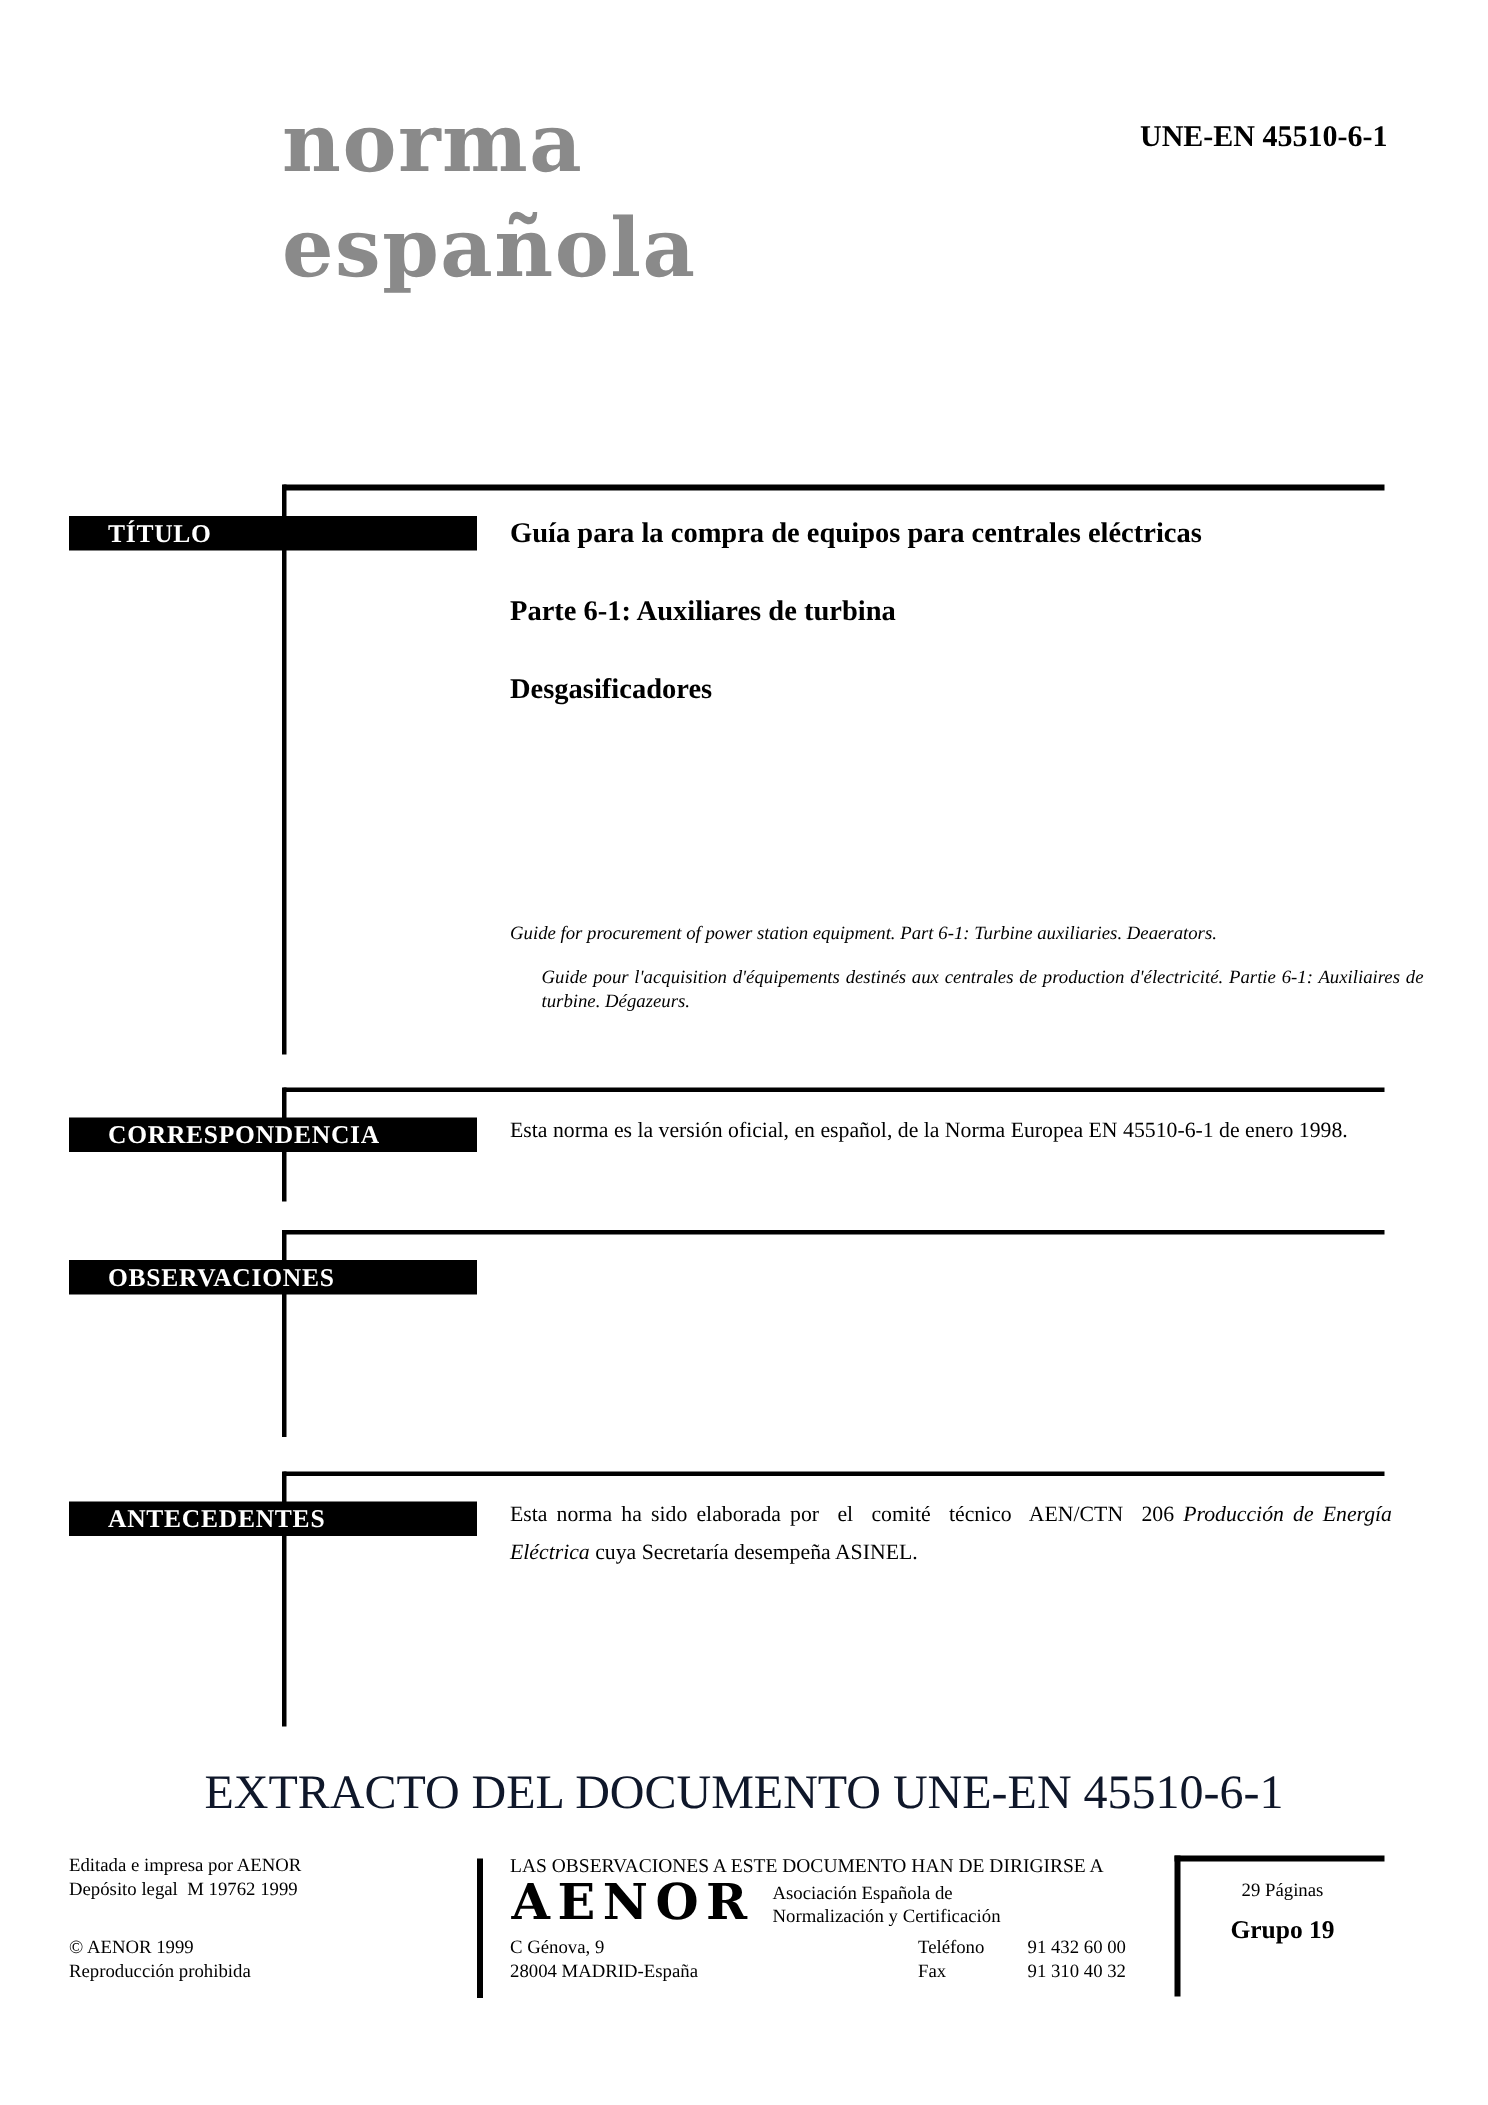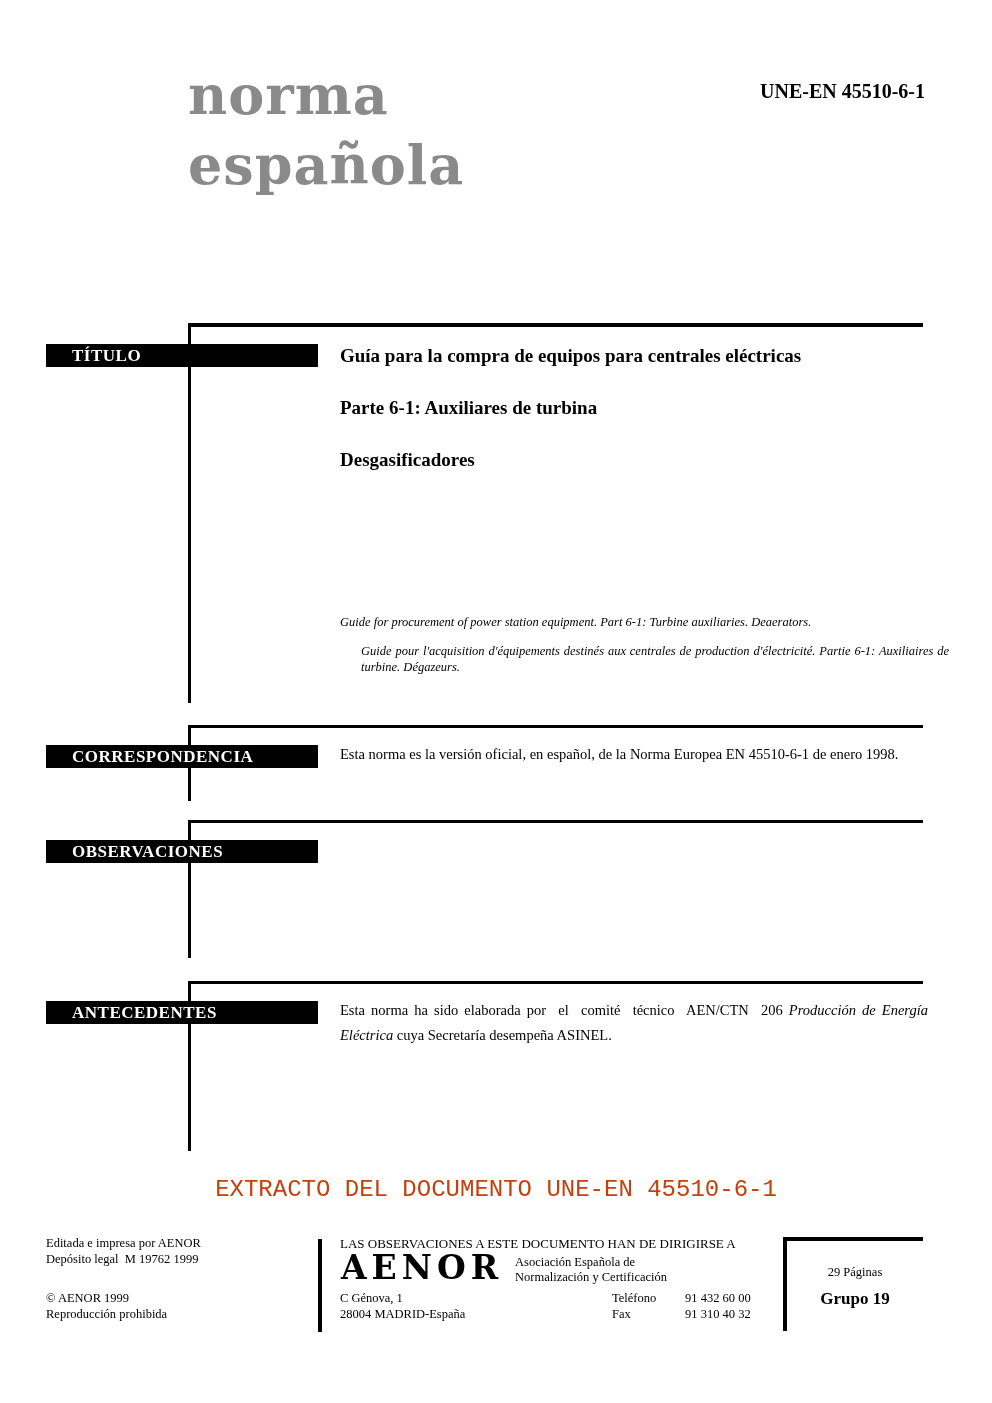--- a/index.html
+++ b/index.html
@@ -72,23 +72,23 @@
     line-height: 25px;
     text-align: justify;
   }
   .prewrap { white-space: pre-wrap; }
   .it { font-style: italic; }
 
   
   #extract-notice {
     left: 0; top: 1176px; width: 992px;
     text-align: center;
-    font-family: Liberation Mono, monospace;
-    font-size: 24px;
-    color: #c2410c;
+    font-family: Liberation Serif, serif;
+    font-size: 32px;
+    color: #0f172a;
     letter-spacing: 0px;
   }
 
   
   .ft { font-size: 12.5px; line-height: 16px; }
   #footer-divider { left: 318px; top: 1239px; width: 4px; height: 93px; background: #000; }
   #footer-notice { left: 340px; top: 1236px; font-size: 13px; }
   #footer-brand {
     left: 341px; top: 1248px;
     font-size: 33px;
@@ -96,21 +96,21 @@
     letter-spacing: 5px;
     font-family: "DejaVu Serif", serif;
   }
   #footer-org { left: 492px; top: 1255px; font-size: 12.5px; line-height: 15px; margin-left: 23px; }
   #group-box {
     left: 783px; top: 1237px; width: 140px; height: 94px;
     border-left: 4px solid #000;
     border-top: 4px solid #000;
     text-align: center;
   }
-  #group-box .pages { margin-top: 24px; font-size: 12.5px; }
+  #group-box .pages { margin-top: 12px; font-size: 12.5px; }
   #group-box .group { margin-top: 9px; font-size: 17px; font-weight: bold; }
 </style>
 </head>
 <body>
 
 <div id="page">
 
   <div id="logo" class="abs">
     <div>norma</div>
     <div>española</div>
@@ -161,21 +161,21 @@
 
   <div id="footer-divider" class="abs"></div>
 
   <div id="footer-notice" class="abs">LAS OBSERVACIONES A ESTE DOCUMENTO HAN DE DIRIGIRSE A</div>
   <div id="footer-brand" class="abs">AENOR</div>
   <div id="footer-org" class="abs">
     <div>Asociación Española de</div>
     <div>Normalización y Certificación</div>
   </div>
   <div class="abs ft" style="left:340px; top:1290px;">
-    <div>C Génova, 1</div>
+    <div>C Génova, 9</div>
     <div>28004 MADRID-España</div>
   </div>
   <div class="abs ft" style="left:612px; top:1290px;">
     <div>Teléfono</div>
     <div>Fax</div>
   </div>
   <div class="abs ft" style="left:685px; top:1290px;">
     <div>91 432 60 00</div>
     <div>91 310 40 32</div>
   </div>

